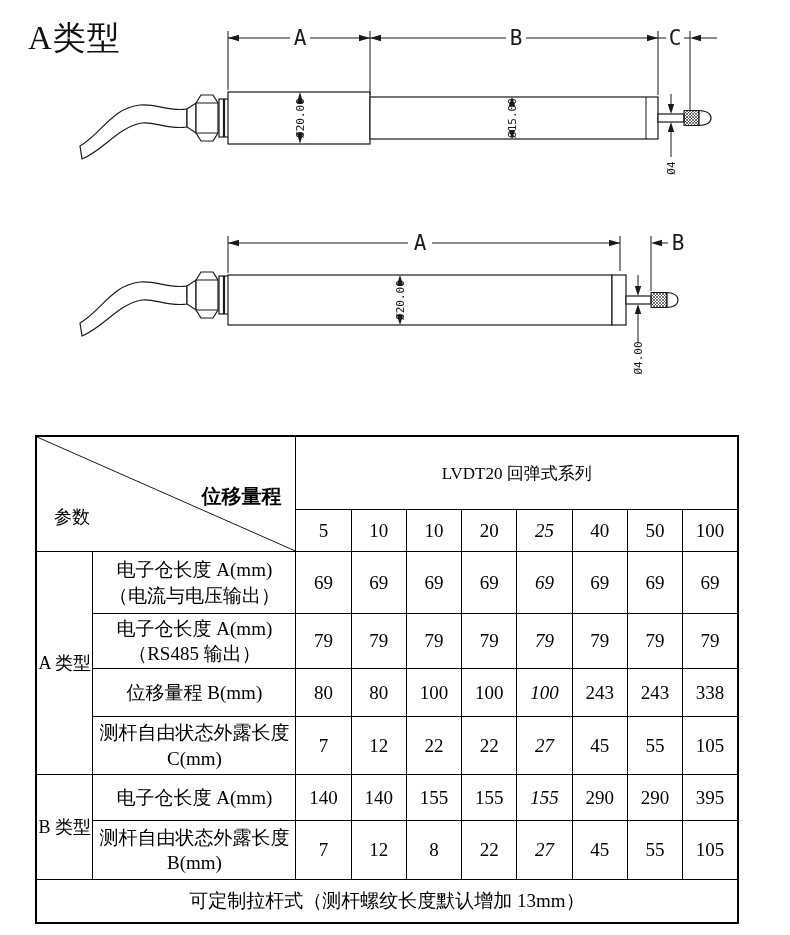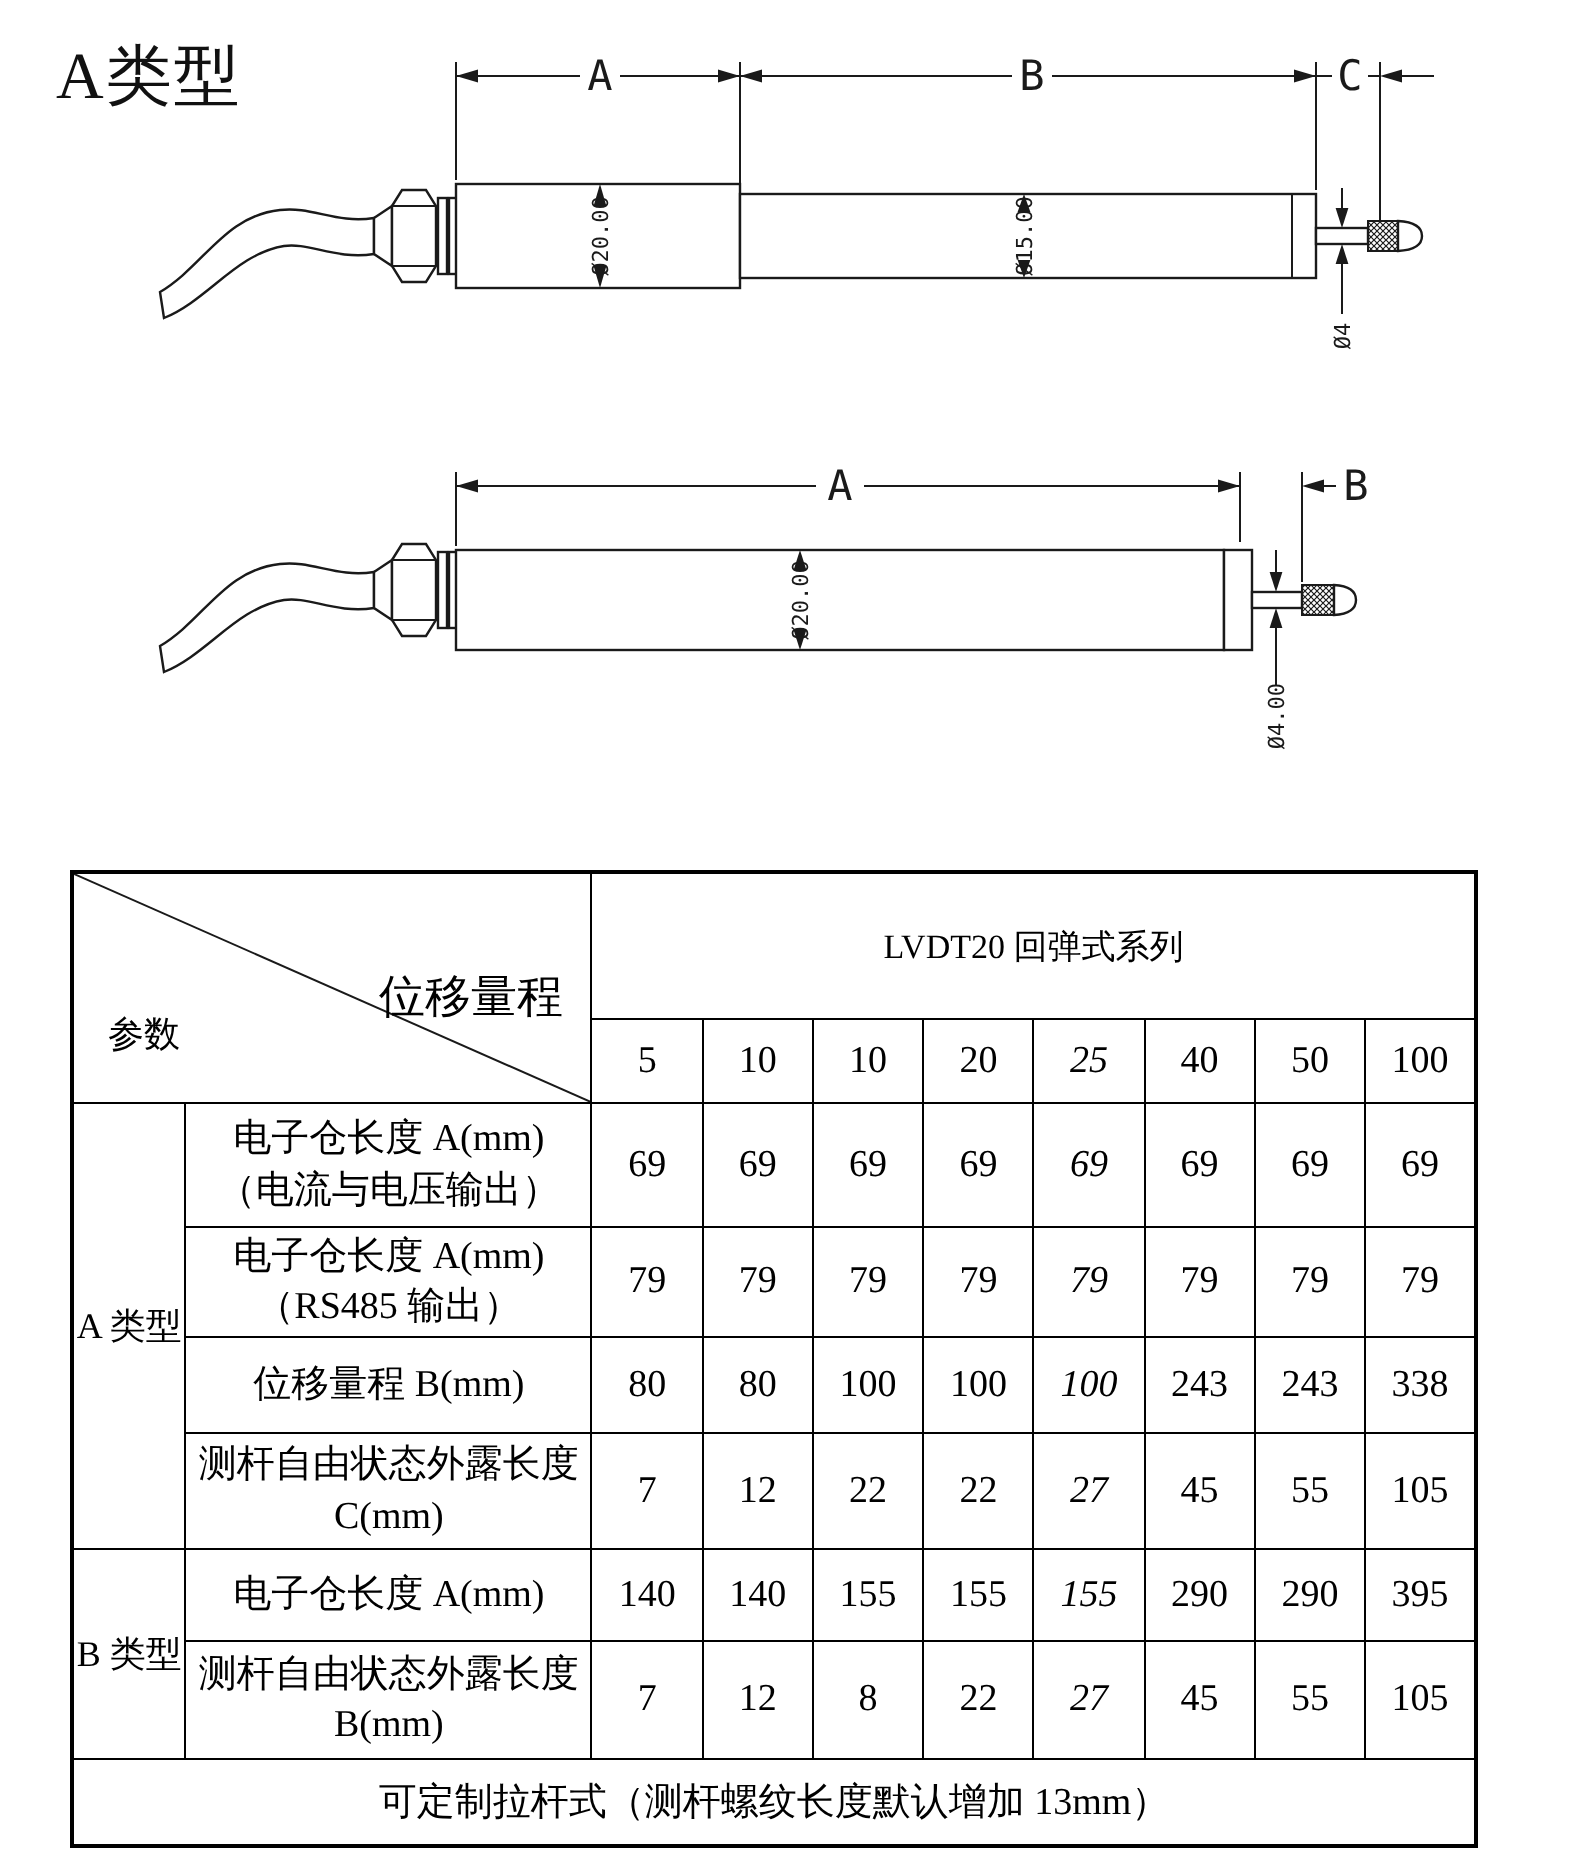--- a/index.html
+++ b/index.html
@@ -21,21 +21,21 @@
   .diatxt{font-family:"DejaVu Sans Mono","Liberation Mono",monospace;font-size:11px;fill:#1a1a1a;stroke:none;}
 
   
   #spec-table{position:absolute;left:35px;top:435px;border-collapse:collapse;table-layout:fixed;
               font-size:19px;color:#000;}
   #spec-table td{border:1px solid #000;text-align:center;vertical-align:middle;padding:0;background:#fff;}
   #spec-table{border:2px solid #000;}
   td.corner{position:relative;padding:0;}
   .corner .diag{position:absolute;inset:0;width:100%;height:100%;}
   .corner-param{position:absolute;left:17px;top:68px;font-size:18px;}
-  .corner-range{position:absolute;right:14px;top:46px;font-size:23px;}
+  .corner-range{position:absolute;right:14px;top:46px;font-size:20px;font-weight:bold;}
   td.series{font-size:17px;}
   tr.ranges td{border-top:2px solid #000;}
   tr.group-b td{border-top:2px solid #000;}
   tr.footer td{border-top:2px solid #000;font-size:19px;}
   td.group{font-size:18px;white-space:nowrap;}
   td.param{text-align:left;padding:2px 4px 2px 7px;white-space:pre-line;line-height:1.32;font-size:19px;}
   td.thick-r{border-right:2px solid #000;font-style:italic;}
   .rh-a1{height:62px}.rh-a2{height:55px}.rh-a3{height:48px}.rh-a4{height:58px}
   .rh-b1{height:46px}.rh-b2{height:59px}.rh-f{height:43px}
 </style>

